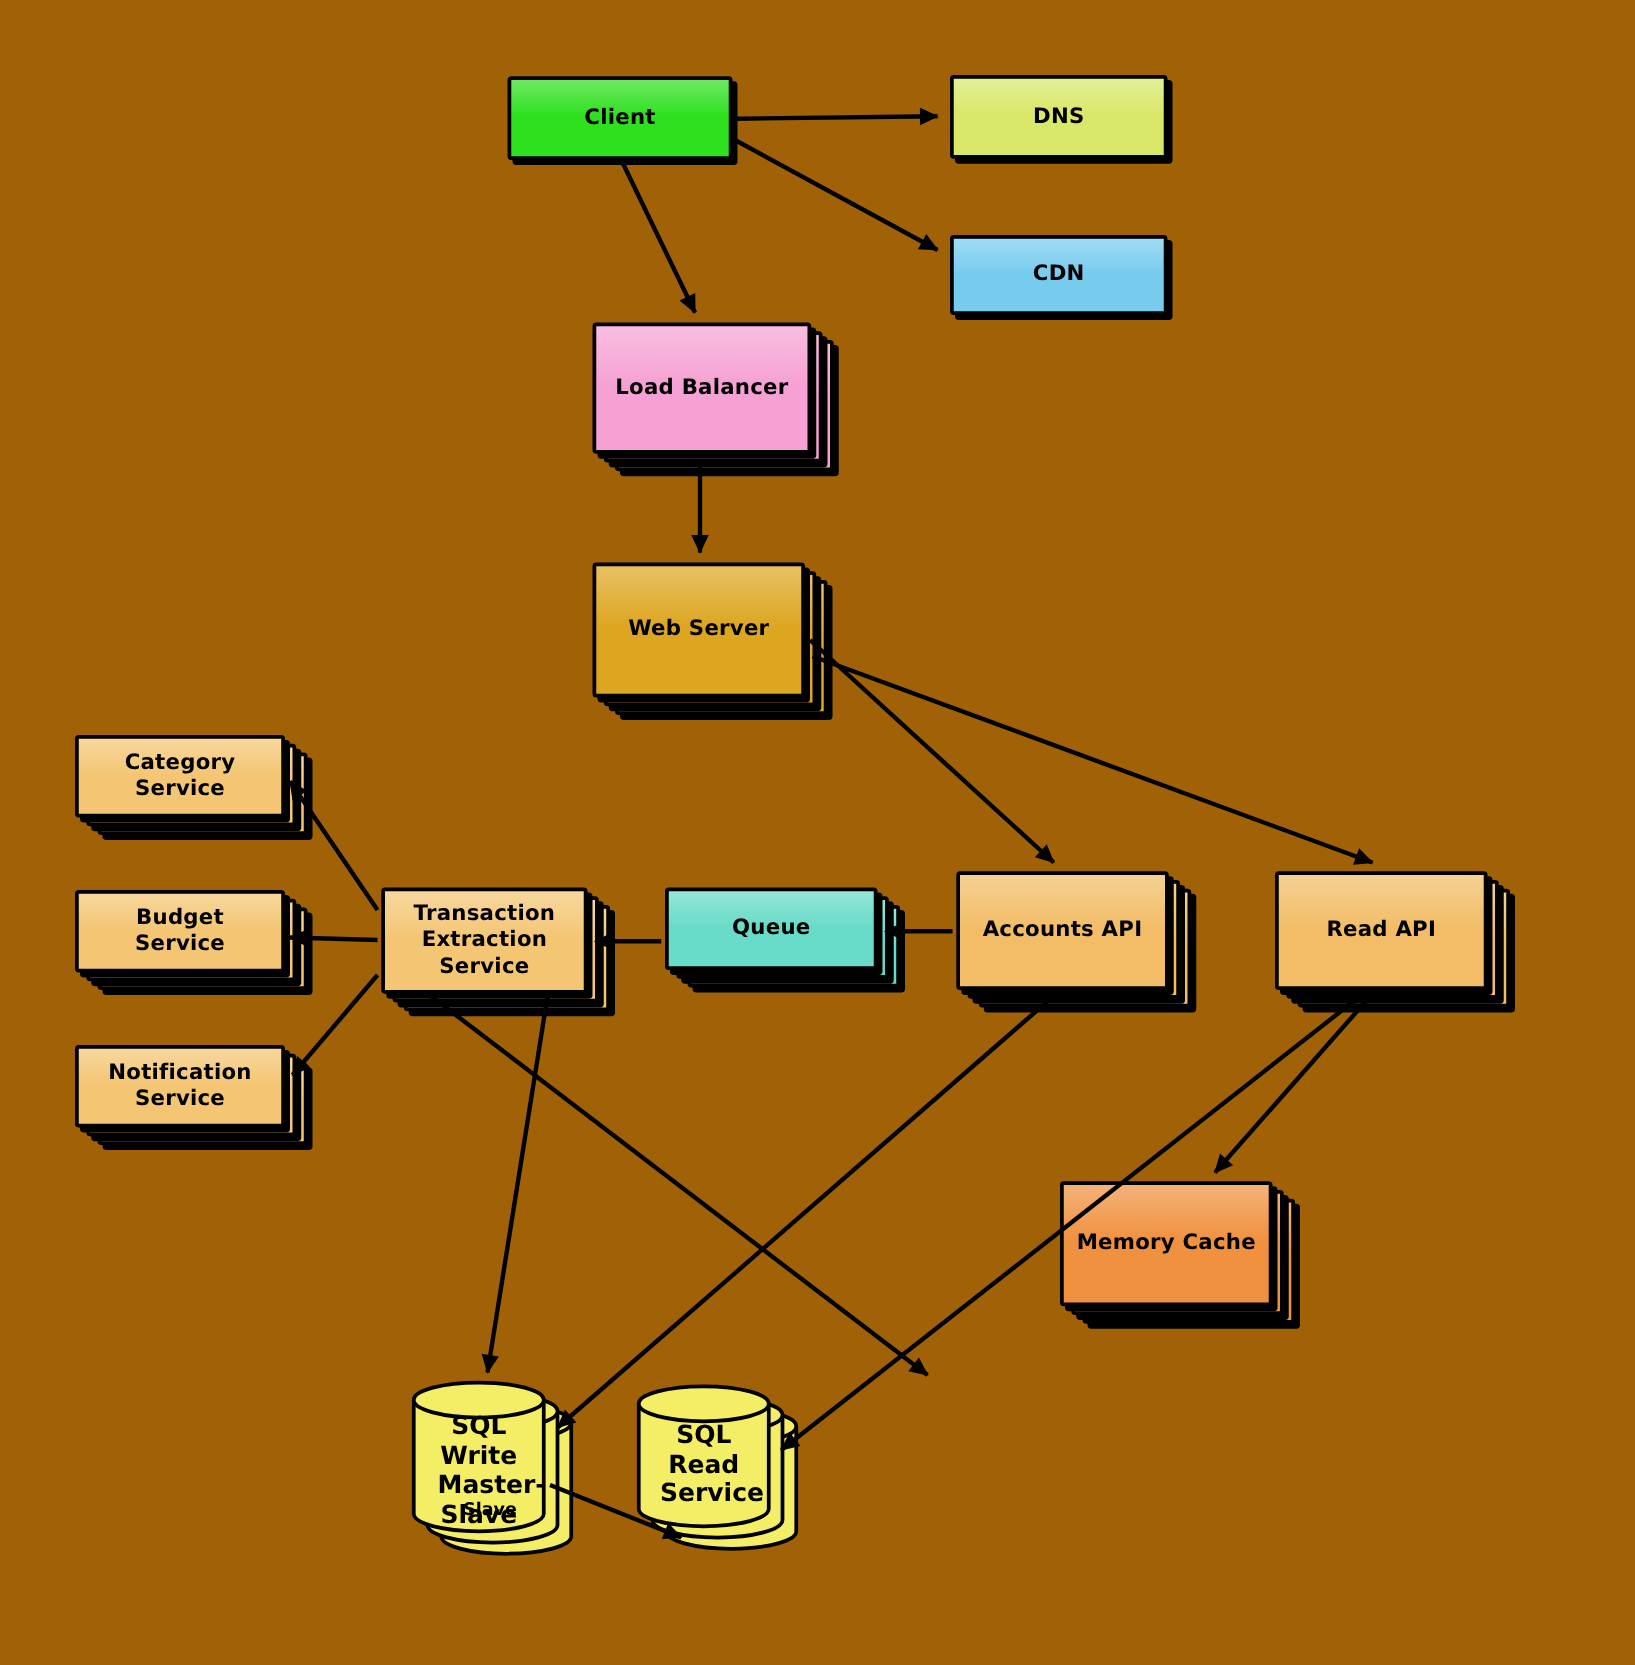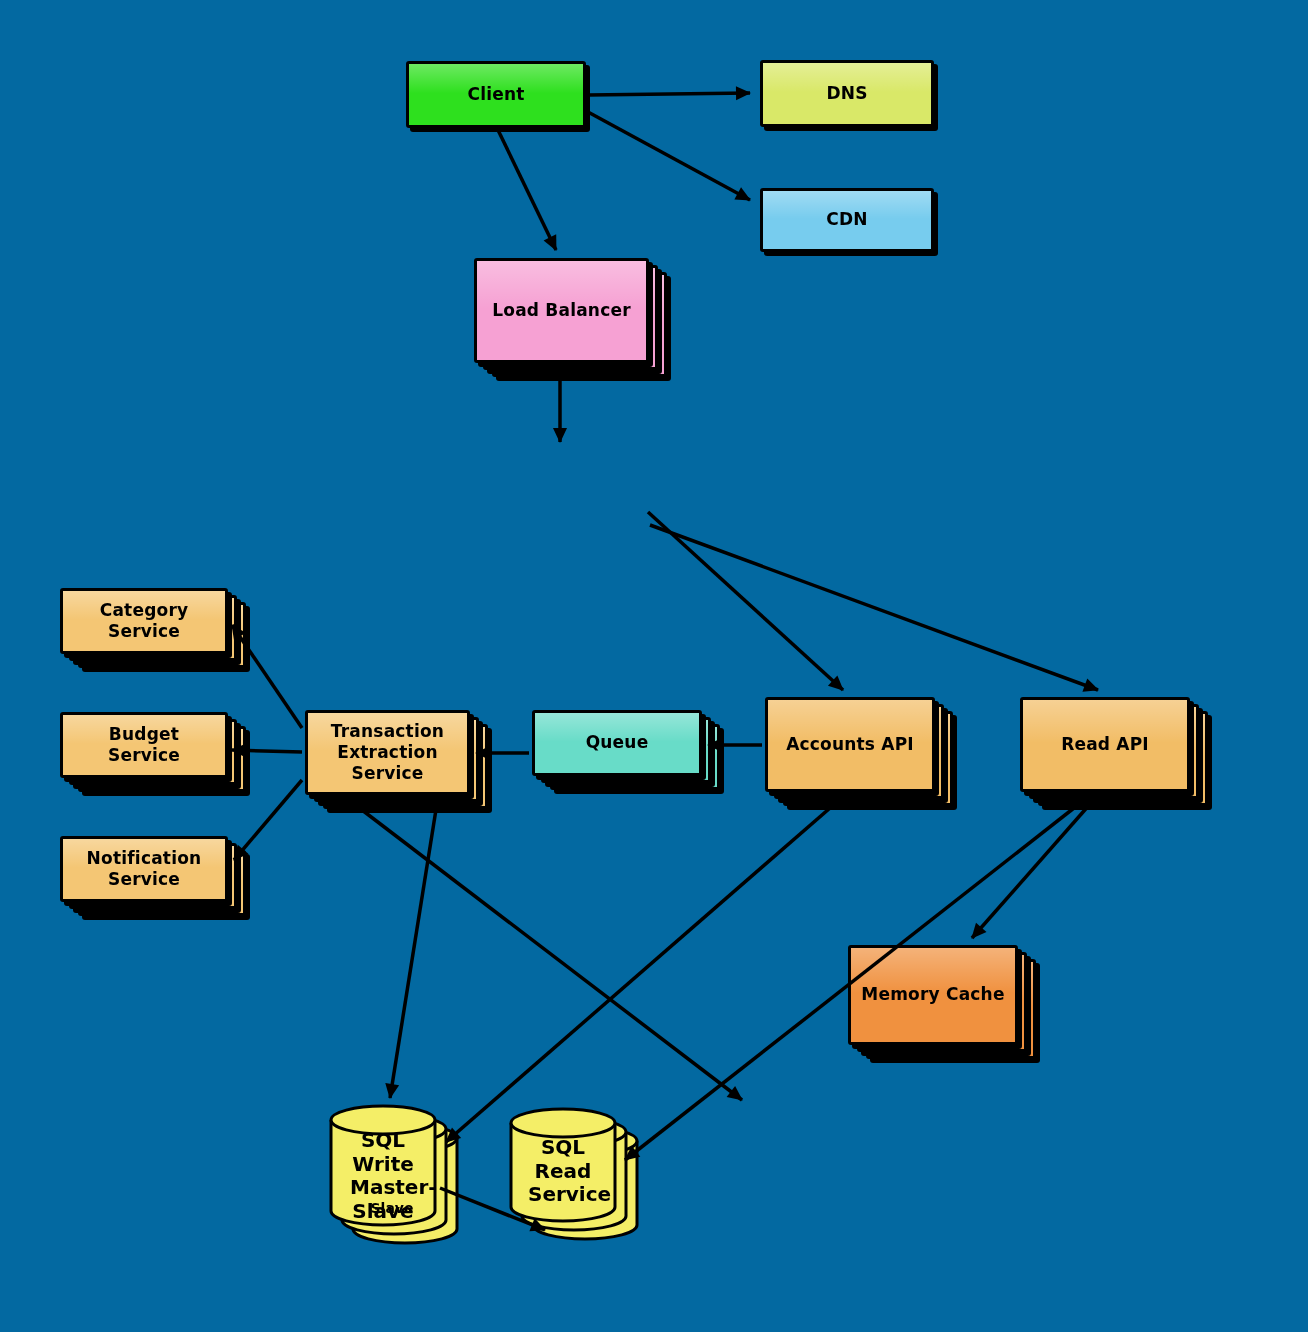--- a/index.html
+++ b/index.html
@@ -2,21 +2,21 @@
 <html><head>
 <meta charset="utf-8">
 <style>
   html,body{margin:0;padding:0;}
   body{
     width:1308px;height:1332px;
     background:#000;
     font-family:"DejaVu Sans",sans-serif;
     overflow:hidden;
   }
-  #canvas{position:relative;width:1308px;height:1332px;background:#0369a1;}
+  #canvas{position:relative;width:1308px;height:1332px;background:#a16207;}
 
   
   .node{position:absolute;}
   .box{
     position:absolute;left:0;top:0;right:0;bottom:0;
     border:3px solid #000;border-radius:3px;
     background:linear-gradient(180deg,rgba(255,255,255,.30),rgba(255,255,255,0) 48%),var(--c,#ccc);
     box-shadow:4px 4px 0 #000;
     display:flex;align-items:center;justify-content:center;text-align:center;
   }
@@ -75,20 +75,27 @@
   </div>
 
   <div class="node" style="left: 474px; top: 258px; width: 175px; height: 105px; --c: #f6a1d3;">
     <div class="box copy c2"></div>
     <div class="box copy c1"></div>
     <div class="box main">
       <span class="lbl">Load Balancer</span>
     </div>
   </div>
 
+  <div class="node" style="left: 474px; top: 450px; width: 170px; height: 108px; --c: #dda621;">
+    <div class="box copy c2"></div>
+    <div class="box copy c1"></div>
+    <div class="box main">
+      <span class="lbl">Web Server</span>
+    </div>
+  </div>
 
   <div class="node" style="left: 60px; top: 588px; width: 168px; height: 66px; --c: #f4c674;">
     <div class="box copy c2"></div>
     <div class="box copy c1"></div>
     <div class="box main">
       <span class="lbl narrow">Category Service</span>
     </div>
   </div>
 
   <div class="node" style="left: 60px; top: 712px; width: 168px; height: 66px; --c: #f4c674;">

